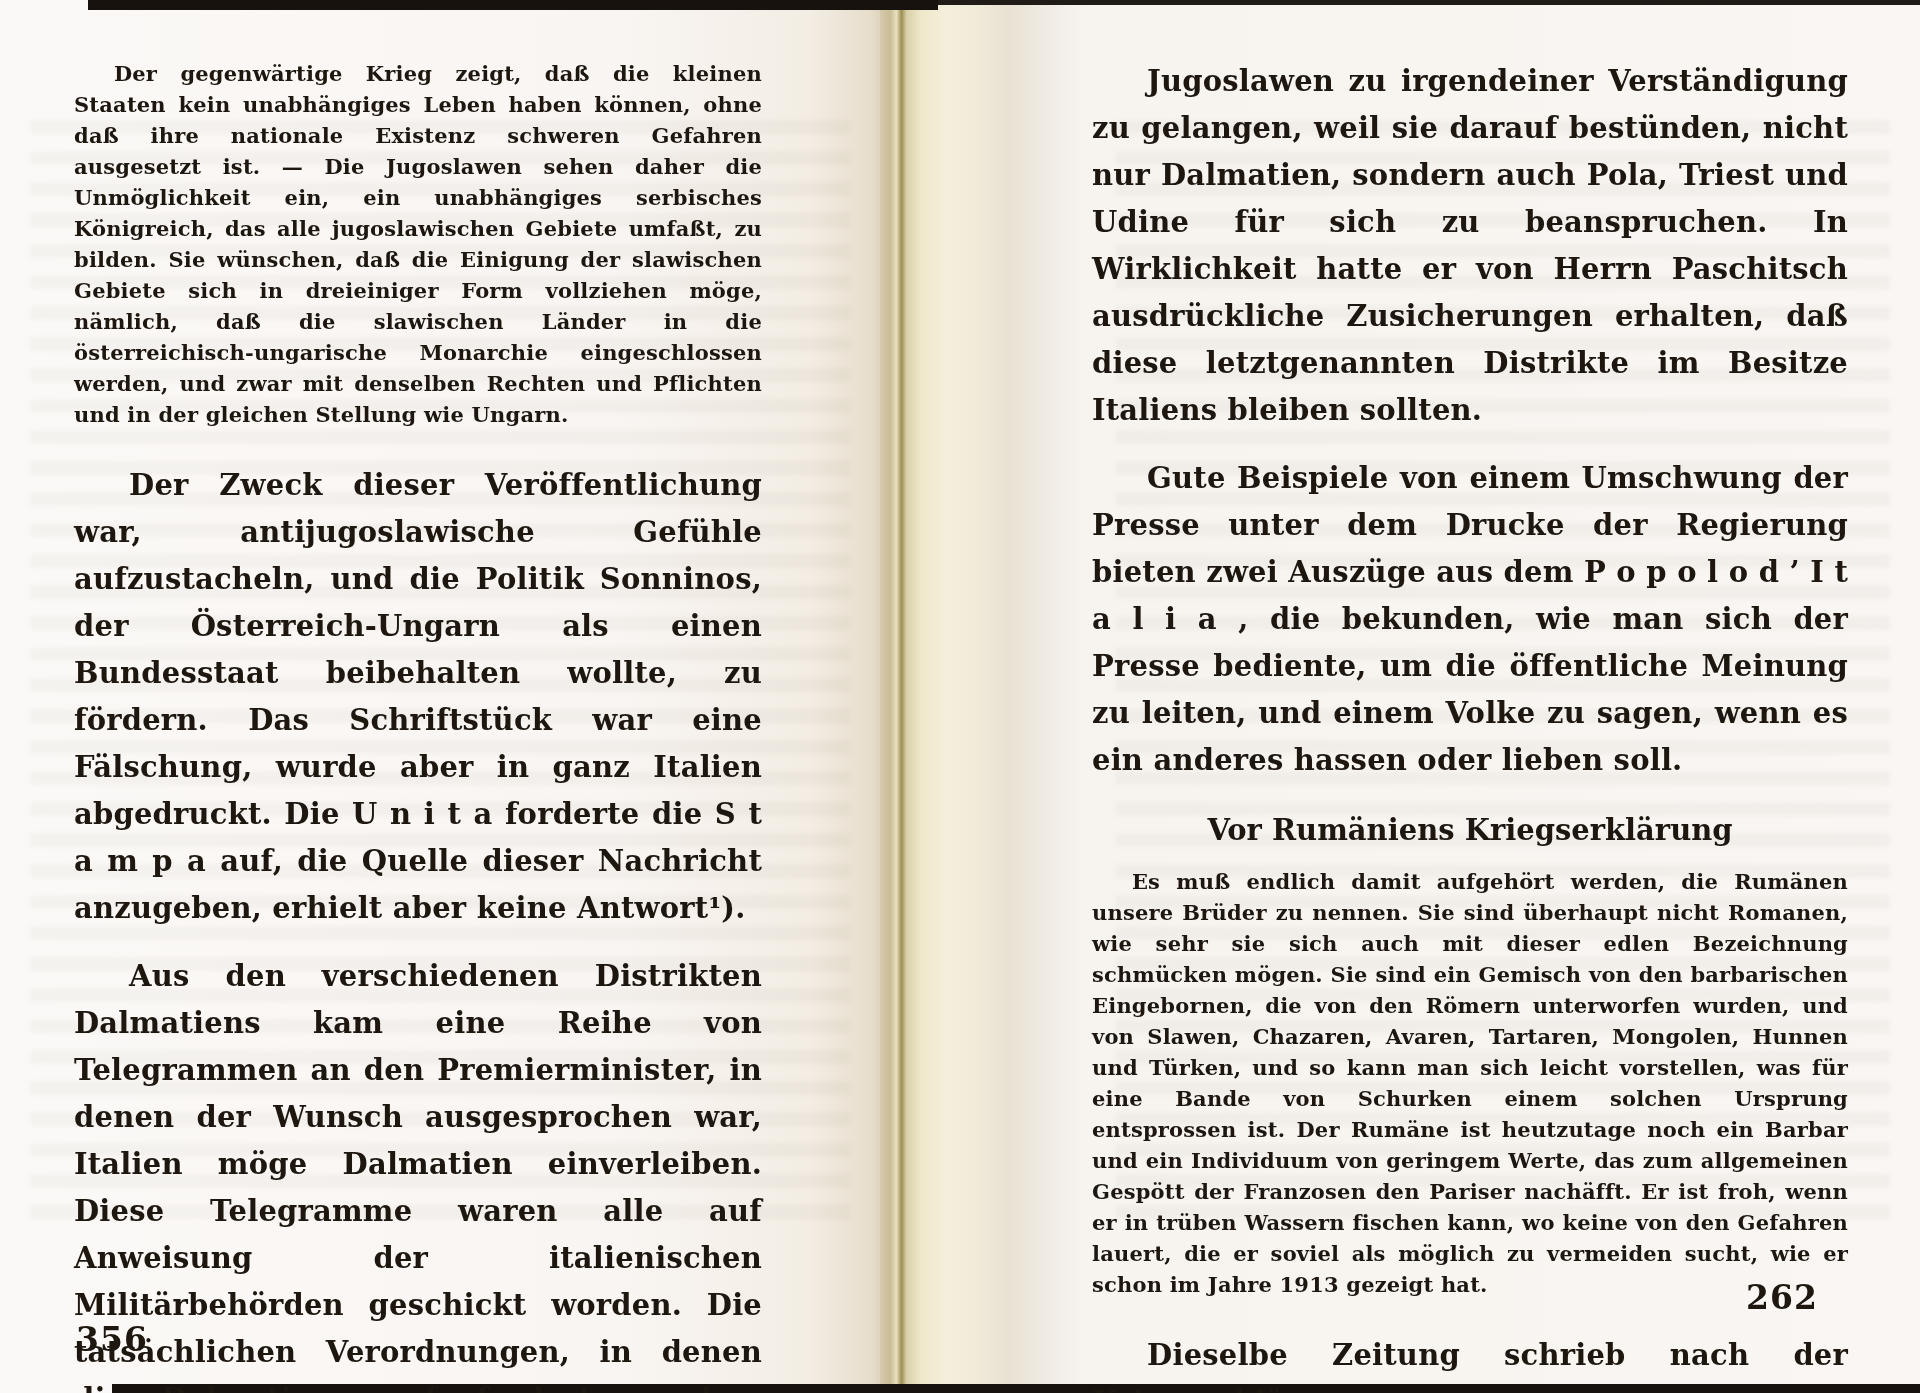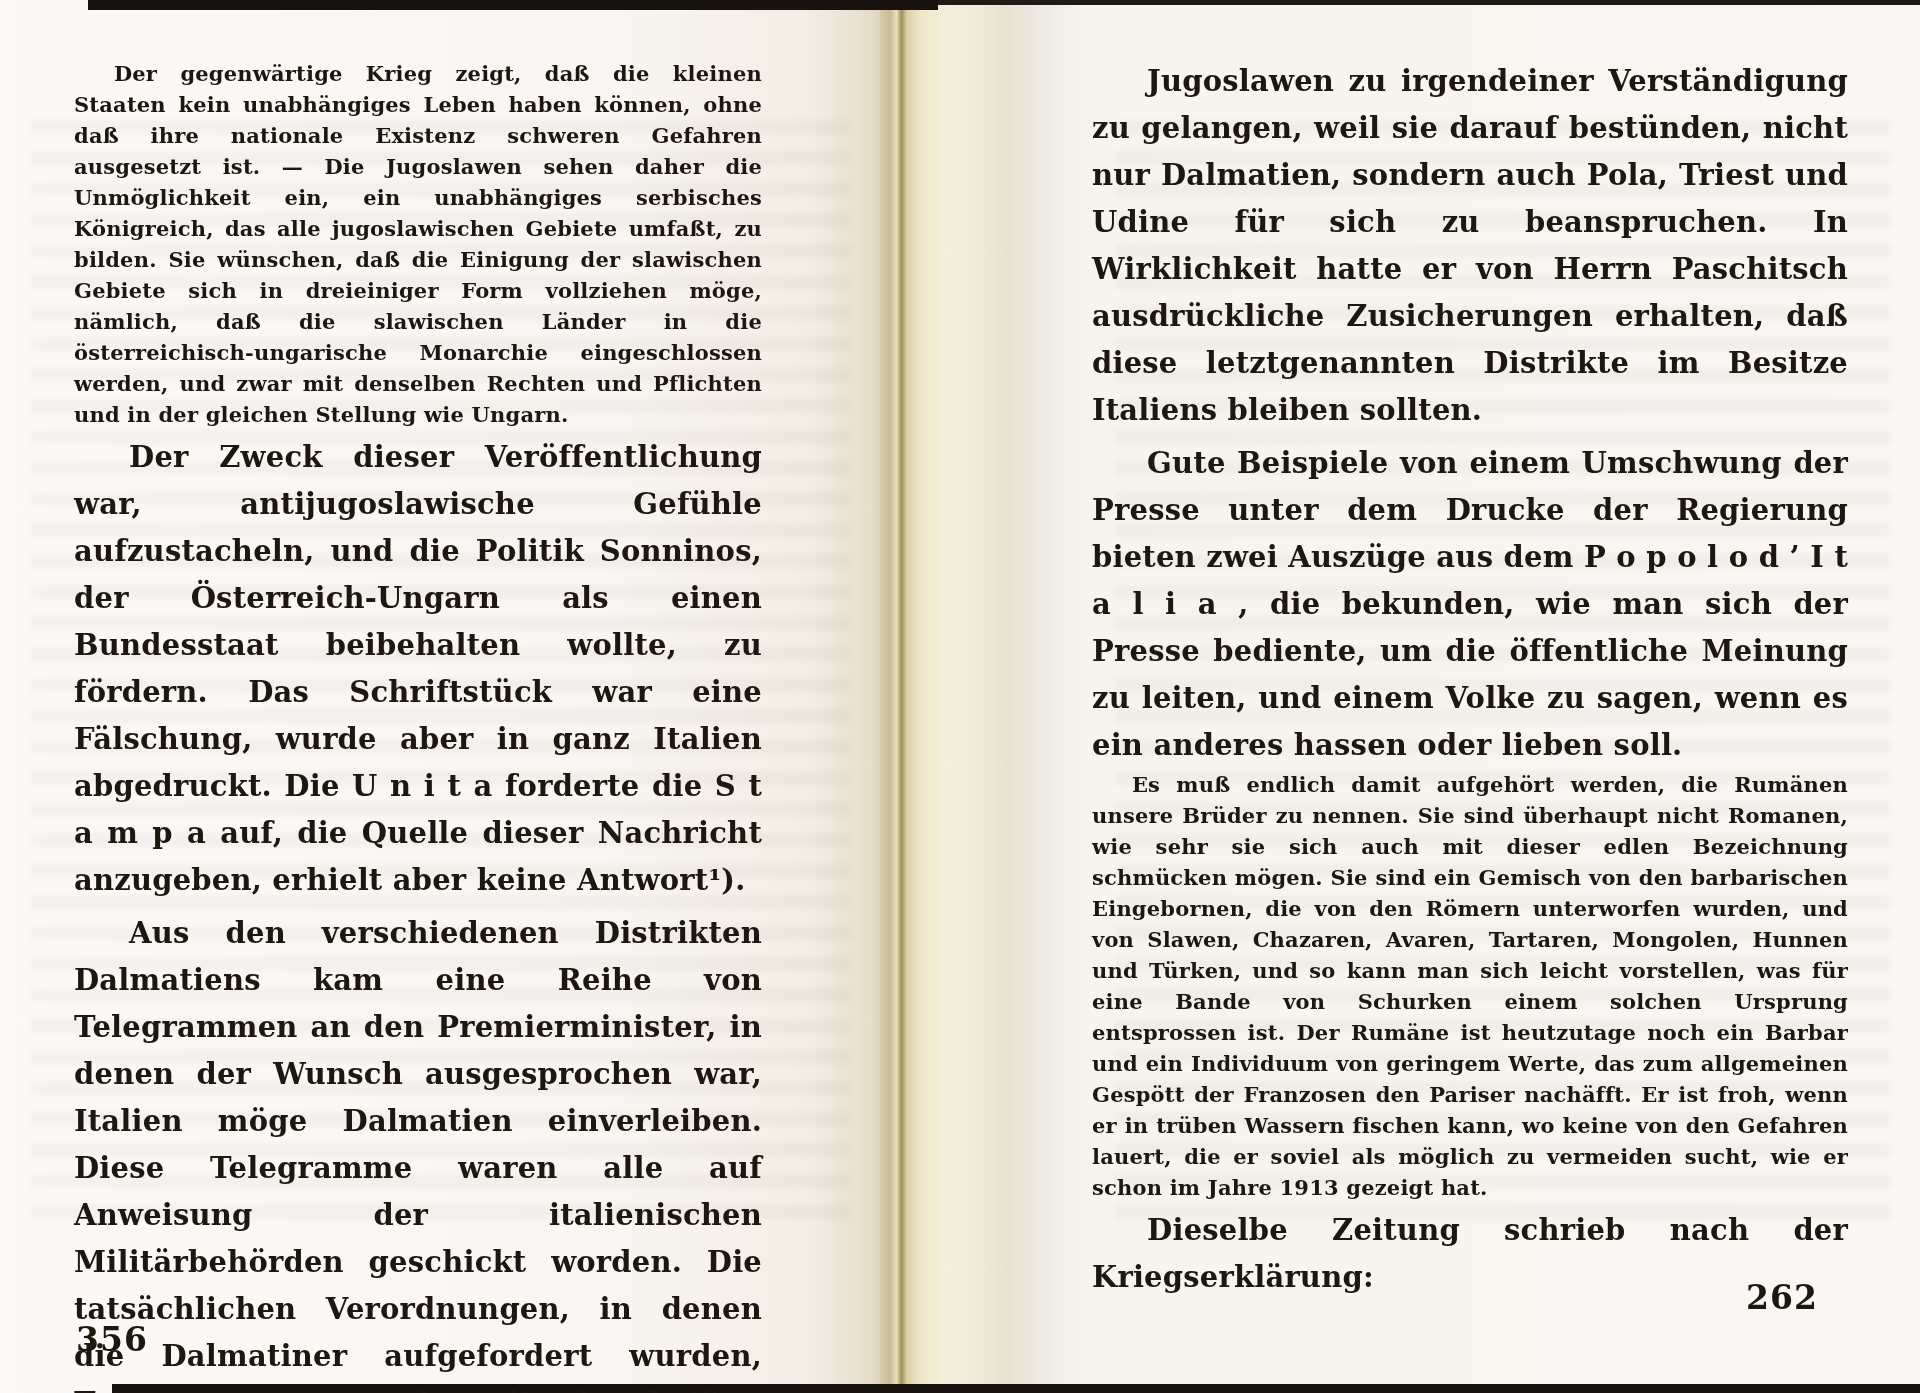--- a/index.html
+++ b/index.html
@@ -41,22 +41,22 @@
   .edge-bottom{position:absolute;bottom:0;left:112px;right:0;height:9px;background:#17120e;}
 
   
   .page{position:absolute;top:0;height:1341px;color:#1e1710;}
   .page-left{left:0;width:880px;padding:58px 118px 0 74px;box-sizing:border-box;}
   .page-right{left:960px;width:960px;padding:58px 72px 16px 132px;box-sizing:border-box;}
 
   p{margin:0;text-align:justify;font-weight:bold;letter-spacing:0.2px;}
   .body-text{font-size:29px;line-height:47px;text-indent:1.9em;}
   .small-text{font-size:21px;line-height:31px;text-indent:1.9em;}
-  .gap-lg{margin-top:4px;}
-  .gap-md{margin-top:6px;}
+  .gap-lg{margin-top:32px;}
+  .gap-md{margin-top:21px;}
 
   .heading{
     font-size:29px;line-height:40px;font-weight:bold;text-align:center;
     margin:26px 0 16px 0;text-indent:0;
   }
 
   .page-number{
     position:absolute;font-size:33px;font-weight:bold;color:#1e1710;letter-spacing:1px;
   }
   .pn-left{left:76px;bottom:34px;}
@@ -79,19 +79,20 @@
     <p class="small-text">Der gegenwärtige Krieg zeigt, daß die kleinen Staaten kein unabhängiges Leben haben können, ohne daß ihre nationale Existenz schweren Gefahren ausgesetzt ist. — Die Jugoslawen sehen daher die Unmöglichkeit ein, ein unabhängiges serbisches Königreich, das alle jugoslawischen Gebiete umfaßt, zu bilden. Sie wünschen, daß die Einigung der slawischen Gebiete sich in dreieiniger Form vollziehen möge, nämlich, daß die slawischen Länder in die österreichisch-ungarische Monarchie eingeschlossen werden, und zwar mit denselben Rechten und Pflichten und in der gleichen Stellung wie Ungarn.</p>
     <p class="body-text gap-lg">Der Zweck dieser Veröffentlichung war, antijugoslawische Gefühle aufzustacheln, und die Politik Sonninos, der Österreich-Ungarn als einen Bundesstaat beibehalten wollte, zu fördern. Das Schriftstück war eine Fälschung, wurde aber in ganz Italien abgedruckt. Die U n i t a forderte die S t a m p a auf, die Quelle dieser Nachricht anzugeben, erhielt aber keine Antwort¹).</p>
     <p class="body-text gap-md">Aus den verschiedenen Distrikten Dalmatiens kam eine Reihe von Telegrammen an den Premierminister, in denen der Wunsch ausgesprochen war, Italien möge Dalmatien einverleiben. Diese Telegramme waren alle auf Anweisung der italienischen Militärbehörden geschickt worden. Die tatsächlichen Verordnungen, in denen die Dalmatiner aufgefordert wurden, Telegramme zu senden, die den heißen Wunsch der Bevölkerung nach Anschluß an Italien zum Ausdruck bringen, wurden in der Folge entdeckt und veröffentlicht.</p>
 
   </section>
   <div class="page-number pn-left">356</div>
 
   <section class="page page-right">
     <p class="body-text">Jugoslawen zu irgendeiner Verständigung zu gelangen, weil sie darauf bestünden, nicht nur Dalmatien, sondern auch Pola, Triest und Udine für sich zu beanspruchen. In Wirklichkeit hatte er von Herrn Paschitsch ausdrückliche Zusicherungen erhalten, daß diese letztgenannten Distrikte im Besitze Italiens bleiben sollten.</p>
     <p class="body-text gap-md">Gute Beispiele von einem Umschwung der Presse unter dem Drucke der Regierung bieten zwei Auszüge aus dem P o p o l o  d ’ I t a l i a , die bekunden, wie man sich der Presse bediente, um die öffentliche Meinung zu leiten, und einem Volke zu sagen, wenn es ein anderes hassen oder lieben soll.</p>
+    <h2 class="heading">Vor Rumäniens Kriegserklärung</h2>
     <p class="small-text">Es muß endlich damit aufgehört werden, die Rumänen unsere Brüder zu nennen. Sie sind überhaupt nicht Romanen, wie sehr sie sich auch mit dieser edlen Bezeichnung schmücken mögen. Sie sind ein Gemisch von den barbarischen Eingebornen, die von den Römern unterworfen wurden, und von Slawen, Chazaren, Avaren, Tartaren, Mongolen, Hunnen und Türken, und so kann man sich leicht vorstellen, was für eine Bande von Schurken einem solchen Ursprung entsprossen ist. Der Rumäne ist heutzutage noch ein Barbar und ein Individuum von geringem Werte, das zum allgemeinen Gespött der Franzosen den Pariser nachäfft. Er ist froh, wenn er in trüben Wassern fischen kann, wo keine von den Gefahren lauert, die er soviel als möglich zu vermeiden sucht, wie er schon im Jahre 1913 gezeigt hat.</p>
     <p class="body-text gap-lg">Dieselbe Zeitung schrieb nach der Kriegserklärung:</p>
 
   </section>
   <div class="page-number pn-right">262</div>
 
 </main>
 
 </body></html>

